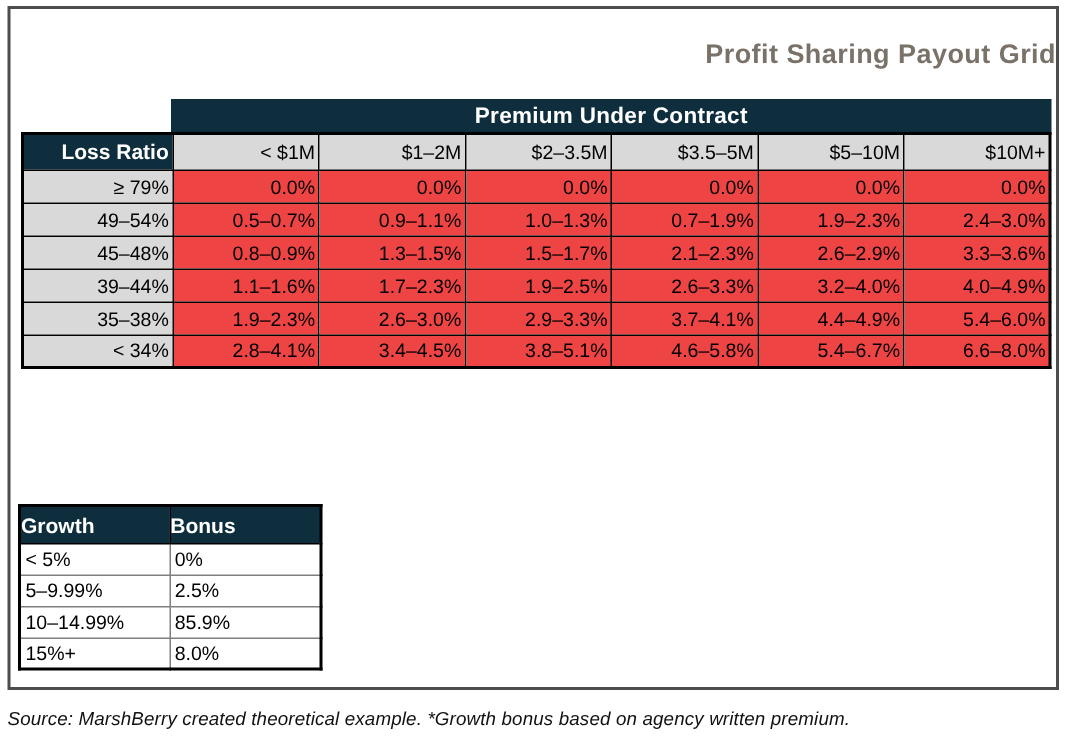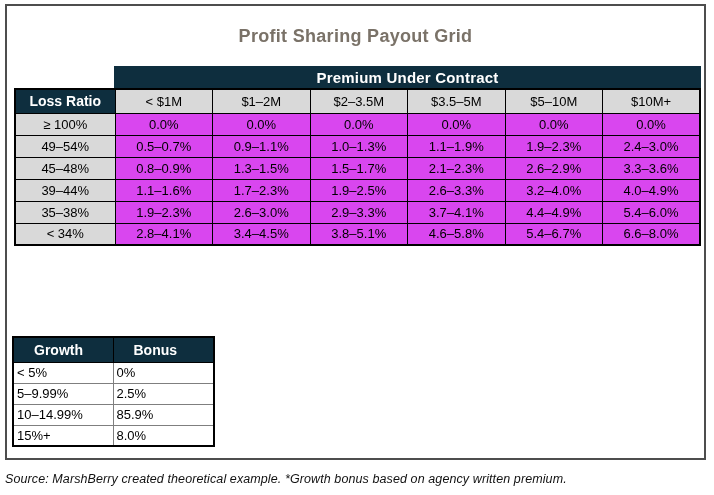--- a/index.html
+++ b/index.html
@@ -13,61 +13,61 @@
   *{box-sizing:border-box;margin:0;padding:0;}
   html,body{width:714px;height:495px;background:#ffffff;overflow:hidden;}
   body{position:relative;font-family:"Liberation Sans",sans-serif;color:#000;}
 
   .figure-box{
     position:absolute;left:5px;top:4px;width:701px;height:456px;
     border:2px solid var(--box-border);background:#fff;
   }
 
   .fig-title{
-    position:absolute;top:20px;left:0;width:100%;text-align:center;
+    position:absolute;top:20px;left:0;width:100%;text-align:right;
     font-size:18px;font-weight:bold;color:var(--title-gray);letter-spacing:.3px;
   }
 
   .premium-bar{
     position:absolute;left:107px;top:60px;width:587px;height:22px;
     background:var(--navy);color:#fff;font-weight:bold;font-size:15px;
     display:flex;align-items:center;justify-content:center;letter-spacing:.2px;
   }
 
   table{border-collapse:collapse;table-layout:fixed;}
 
   .payout-table{
     position:absolute;left:7px;top:82px;width:687px;
     border:2px solid var(--grid-dark);font-size:13px;
   }
   .payout-table th,.payout-table td{
-    border:1px solid var(--grid-dark);text-align:center;vertical-align:middle;
+    border:1px solid var(--grid-dark);text-align:right;vertical-align:middle;
     padding:0 2px;overflow:hidden;white-space:nowrap;margin-top:10px;
   }
   .payout-table thead th{height:24px;}
   .payout-table tbody th,.payout-table tbody td{height:22px;}
   .loss-ratio-head{
     background:var(--navy);color:#fff;font-weight:bold;font-size:14px;
   }
   .col-head{background:var(--cell-gray);font-weight:normal;font-size:13px;color:#000;}
   .row-label{background:var(--cell-gray);font-weight:normal;color:#000;}
-  .payout-table tbody td{background:#d946ef;}
+  .payout-table tbody td{background:#ef4444;}
 
   .growth-heading{
     position:absolute;left:7px;top:292px;
     font-size:18px;font-weight:bold;color:var(--title-gray);letter-spacing:.3px;
   }
 
   .growth-table{
     position:absolute;left:5px;top:330px;width:201px;
     border:2px solid var(--grid-dark);font-size:13px;background:#fff;
   }
   .growth-table th{
     background:var(--navy);color:#fff;font-weight:bold;font-size:14px;
-    text-align:left;height:25px;padding:0 20px;border:1px solid var(--grid-dark);
+    text-align:left;height:25px;padding:0 0;border:1px solid var(--grid-dark);
   }
   .growth-table td{
     height:21px;text-align:left;padding:0 3px;background:#fff;
     border:1px solid var(--grid-soft);white-space:nowrap;
   }
 
   .source-note{
     position:absolute;left:5px;top:472px;width:704px;
     font-style:italic;font-size:12.5px;color:#111;letter-spacing:.1px;
   }
@@ -97,34 +97,34 @@
       <th class="col-head">&lt; $1M</th>
           <th class="col-head">$1–2M</th>
           <th class="col-head">$2–3.5M</th>
           <th class="col-head">$3.5–5M</th>
           <th class="col-head">$5–10M</th>
           <th class="col-head">$10M+</th>
         </tr>
     </thead>
     <tbody id="payout-body">
         <tr>
-          <th class="row-label">≥ 100%</th>
+          <th class="row-label">≥ 79%</th>
           <td>0.0%</td>
           <td>0.0%</td>
           <td>0.0%</td>
           <td>0.0%</td>
           <td>0.0%</td>
           <td>0.0%</td>
         </tr>
         <tr>
           <th class="row-label">49–54%</th>
           <td>0.5–0.7%</td>
           <td>0.9–1.1%</td>
           <td>1.0–1.3%</td>
-          <td>1.1–1.9%</td>
+          <td>0.7–1.9%</td>
           <td>1.9–2.3%</td>
           <td>2.4–3.0%</td>
         </tr>
         <tr>
           <th class="row-label">45–48%</th>
           <td>0.8–0.9%</td>
           <td>1.3–1.5%</td>
           <td>1.5–1.7%</td>
           <td>2.1–2.3%</td>
           <td>2.6–2.9%</td>

